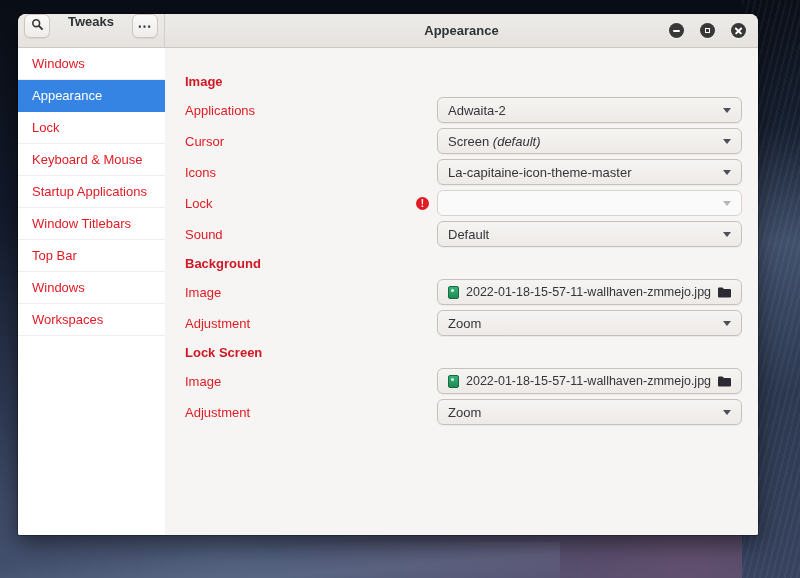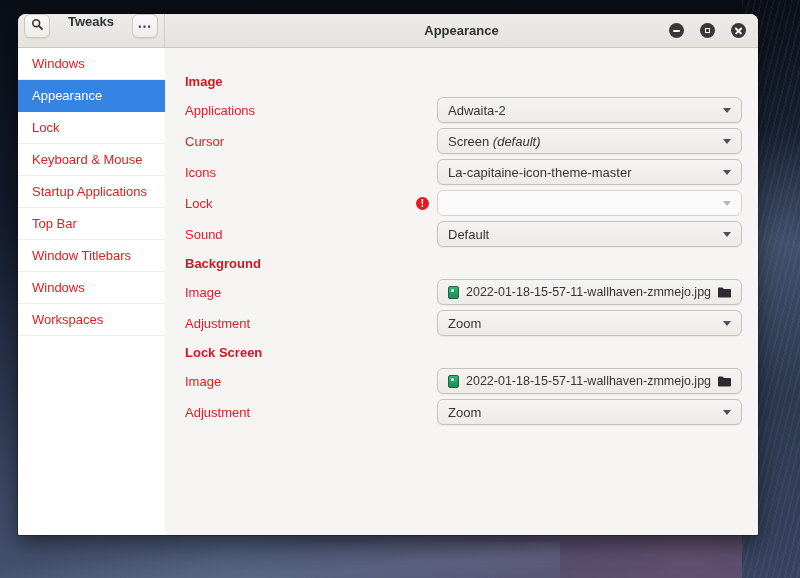--- a/index.html
+++ b/index.html
@@ -144,22 +144,22 @@
   </div>
 
   <div class="win-body">
 
     <div class="sidebar">
       <div class="side-item">Windows</div>
       <div class="side-item selected">Appearance</div>
       <div class="side-item">Lock</div>
       <div class="side-item">Keyboard &amp; Mouse</div>
       <div class="side-item">Startup Applications</div>
+      <div class="side-item">Window Titlebars</div>
       <div class="side-item">Top Bar</div>
-      <div class="side-item">Window Titlebars</div>
       <div class="side-item">Windows</div>
       <div class="side-item">Workspaces</div>
     </div>
 
     <div class="main">
 
       <div class="section-title first">Image</div>
 
       <div class="row">
         <span class="row-label">Applications</span>

